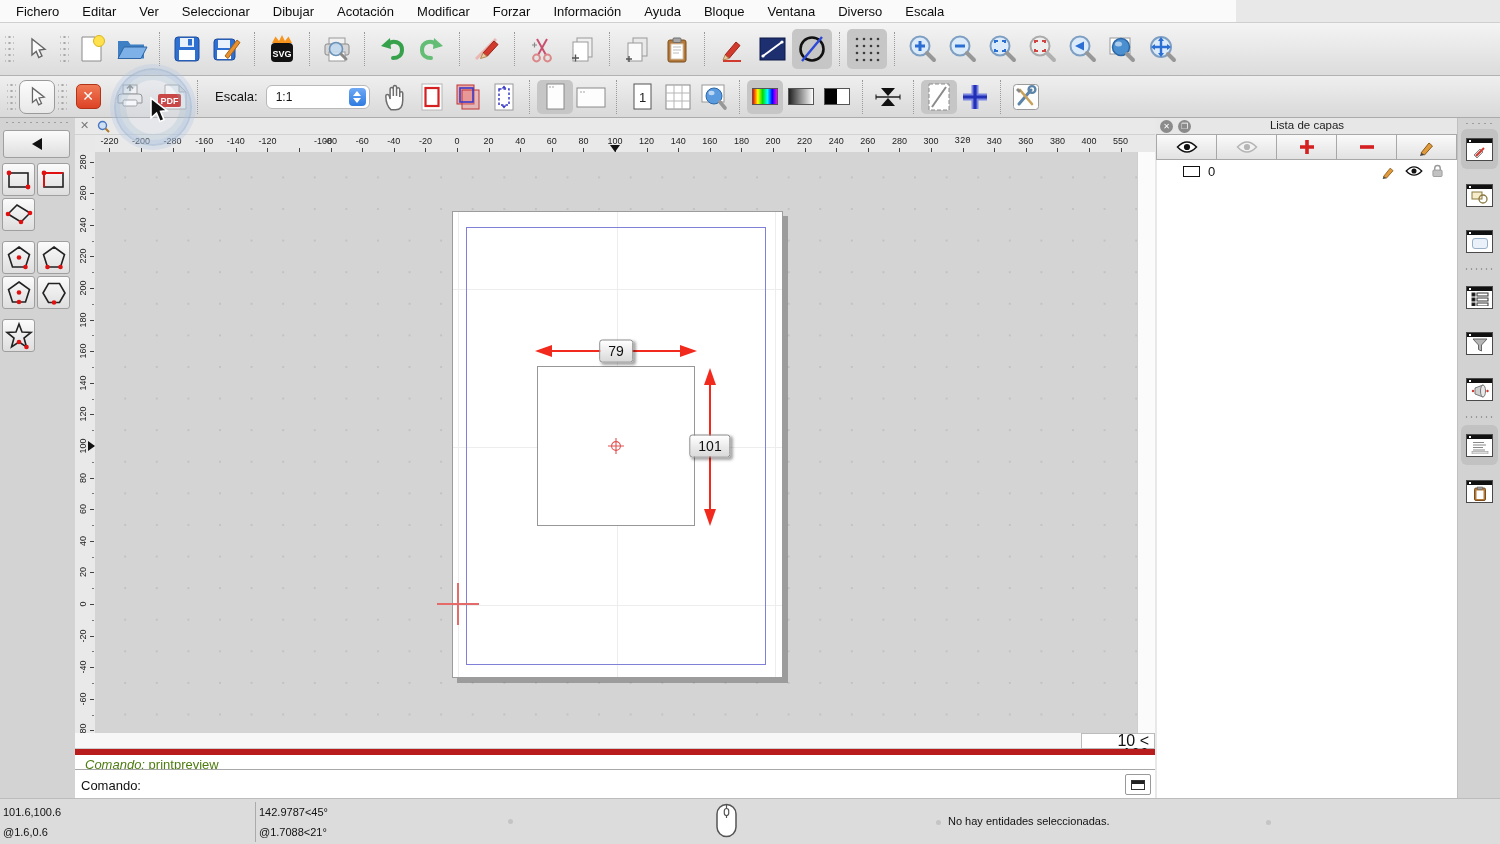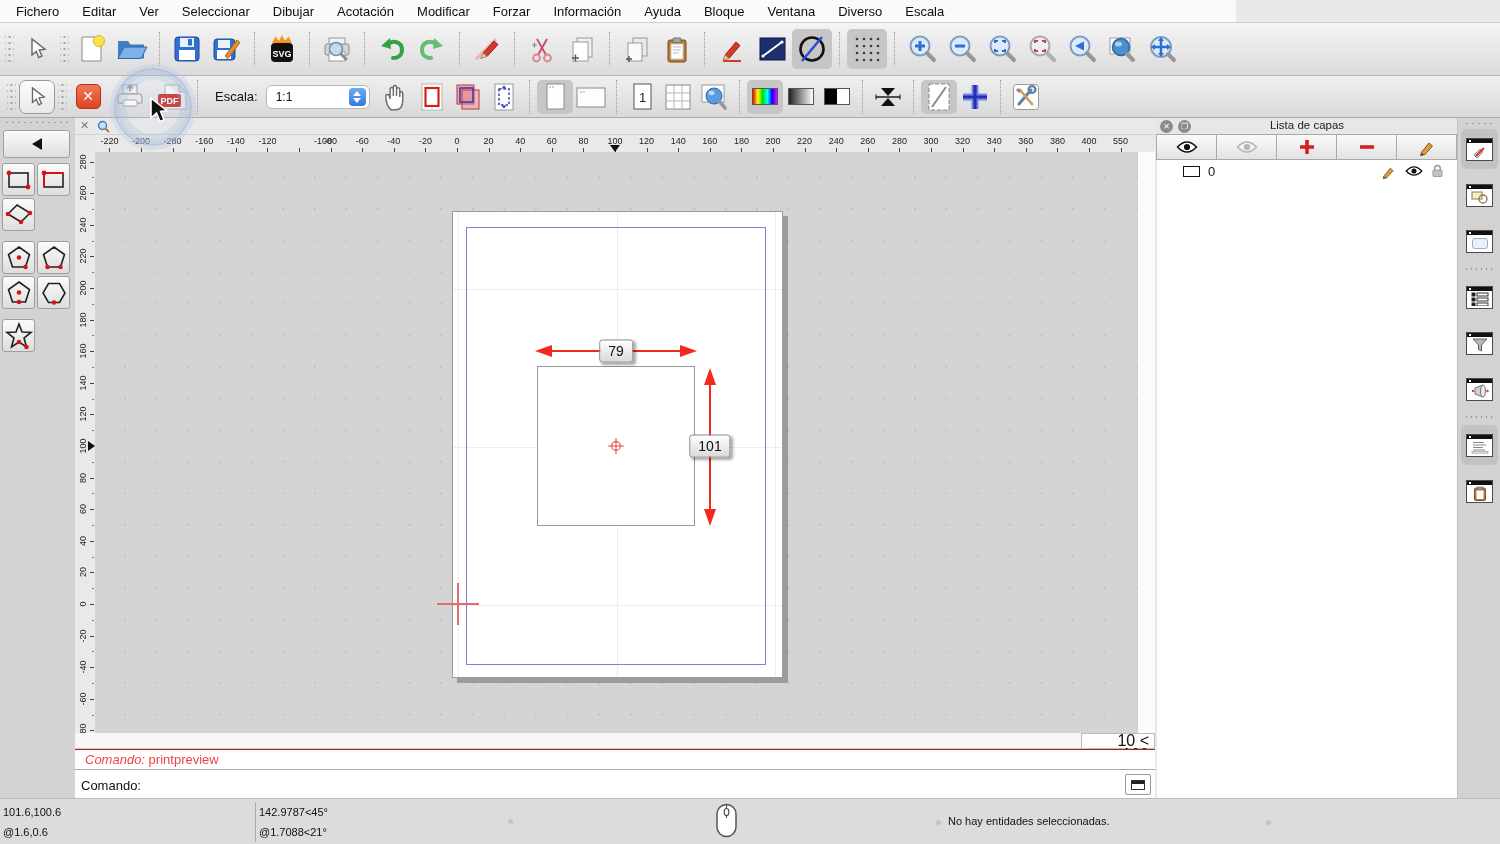--- a/index.html
+++ b/index.html
@@ -93,22 +93,22 @@
   .dim-label{position:absolute;transform:translate(-50%,-50%);padding:2px 8px 3px;font-size:14px;color:#111;
              background:linear-gradient(#ffffff,#d9d9d9);border:1px solid #8d8d8d;border-radius:3px;
              box-shadow:2px 2px 3px rgba(0,0,0,.35);}
   .center-mark{position:absolute;left:512px;top:285px;}
   .origin-h{position:absolute;left:342px;top:451px;width:42px;height:1.6px;background:#e56a6a;}
   .origin-v{position:absolute;left:362px;top:431px;width:1.6px;height:42px;background:#e56a6a;}
 
   .grid-status-row{position:absolute;left:75px;top:733px;width:1080px;height:16px;background:#f7f7f7;border-bottom:1px solid #ccc;}
   .grid-status-box{position:absolute;right:0;top:0;width:74px;height:16px;background:#fff;border:1px solid #bbb;
                    font-size:16px;color:#111;text-align:right;padding:0 5px;line-height:14px;}
-  .cmd-history{position:absolute;left:75px;top:749px;width:1080px;height:20px;background:#fff;border-top:1px solid #b91c1c;
-               font-size:13px;padding:2px 0 0 10px;color:#ef4444;}
+  .cmd-history{position:absolute;left:75px;top:749px;width:1080px;height:20px;background:#fff;border-top:6px solid #b91c1c;
+               font-size:13px;padding:2px 0 0 10px;color:#4d7c0f;}
   .cmd-history .lbl{font-style:italic;}
   .cmd-input{position:absolute;left:75px;top:769px;width:1080px;height:29px;background:#fff;border-top:1px solid #a8a8a8;
              font-size:13px;color:#111;}
   .cmd-input .lbl{position:absolute;left:6px;top:8px;}
   .cmd-win-btn{position:absolute;right:4px;top:4px;width:26px;height:21px;border:1px solid #999;border-radius:2px;
                background:#fff;display:flex;align-items:center;justify-content:center;}
   .mini-win{width:14px;height:10px;border:1px solid #333;position:relative;}
   .mini-win::before{content:'';position:absolute;left:0;top:0;right:0;height:3px;background:#222;}
 
   
@@ -656,21 +656,21 @@
       <span class="htick-label" style="left: 709.6px;">220</span>
       <i class="htick-mark" style="left: 709.6px;"></i>
       <span class="htick-label" style="left: 741.2px;">240</span>
       <i class="htick-mark" style="left: 741.2px;"></i>
       <span class="htick-label" style="left: 772.8px;">260</span>
       <i class="htick-mark" style="left: 772.8px;"></i>
       <span class="htick-label" style="left: 804.4px;">280</span>
       <i class="htick-mark" style="left: 804.4px;"></i>
       <span class="htick-label" style="left: 836px;">300</span>
       <i class="htick-mark" style="left: 836px;"></i>
-      <span class="htick-label" style="left: 867.6px;">320</span>
+      <span class="htick-label" style="left: 867.6px; font-family: Liberation Mono, monospace;">320</span>
       <i class="htick-mark" style="left: 867.6px;"></i>
       <span class="htick-label" style="left: 899.2px;">340</span>
       <i class="htick-mark" style="left: 899.2px;"></i>
       <span class="htick-label" style="left: 930.8px;">360</span>
       <i class="htick-mark" style="left: 930.8px;"></i>
       <span class="htick-label" style="left: 962.4px;">380</span>
       <i class="htick-mark" style="left: 962.4px;"></i>
       <span class="htick-label" style="left: 994px;">400</span>
       <i class="htick-mark" style="left: 994px;"></i>
       <span class="htick-label" style="left: 1025.6px;">550</span>

